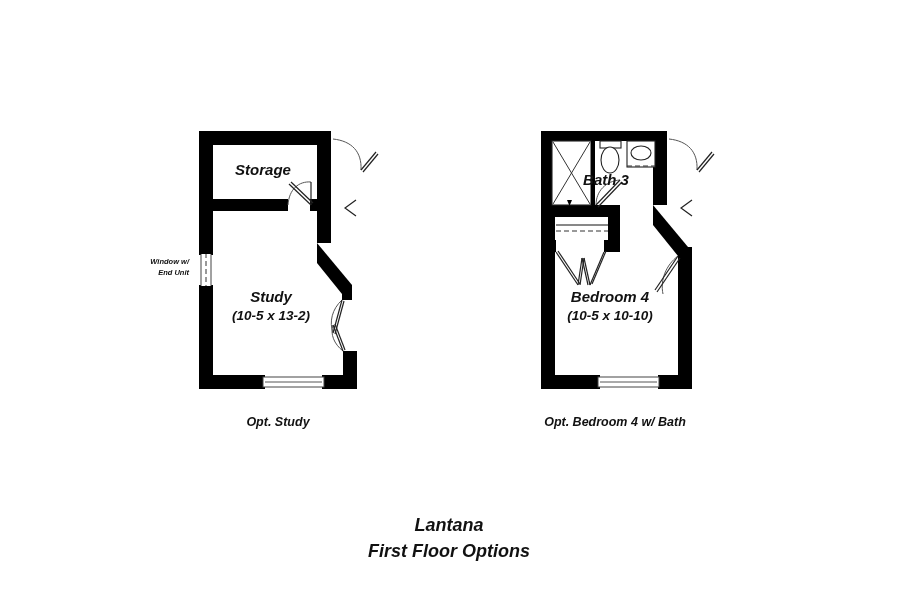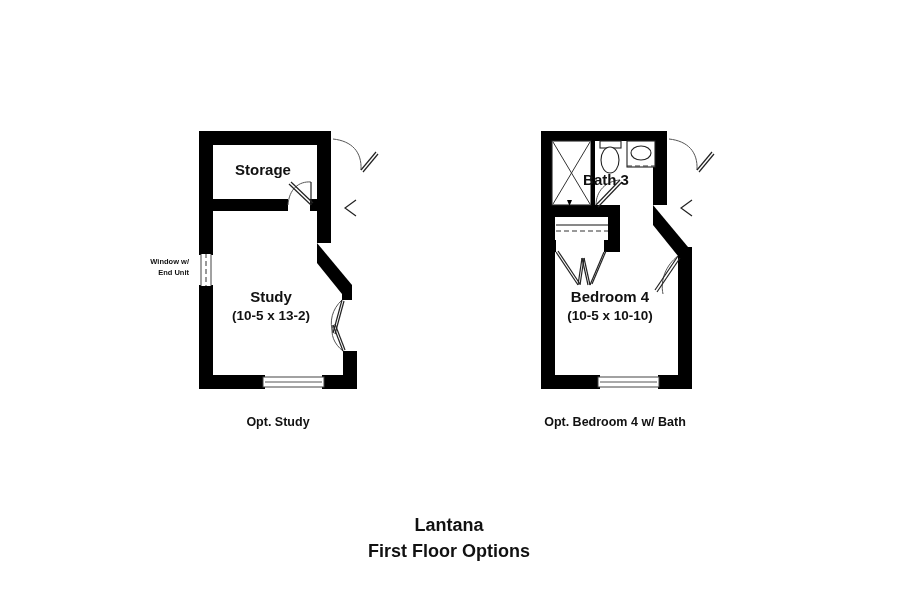--- a/index.html
+++ b/index.html
@@ -13,20 +13,21 @@
     overflow: hidden;
     font-family: "Liberation Sans", sans-serif;
     color: #111111;
     position: relative;
   }
   #sheet {
     position: absolute;
     inset: 0;
     width: 733px;
     height: 600px;
+    font-style: italic;
   }
   svg.plan-svg {
     position: absolute;
     top: 0;
     left: 0;
     width: 899px;
     height: 600px;
     overflow: visible;
   }
   .room-label {

